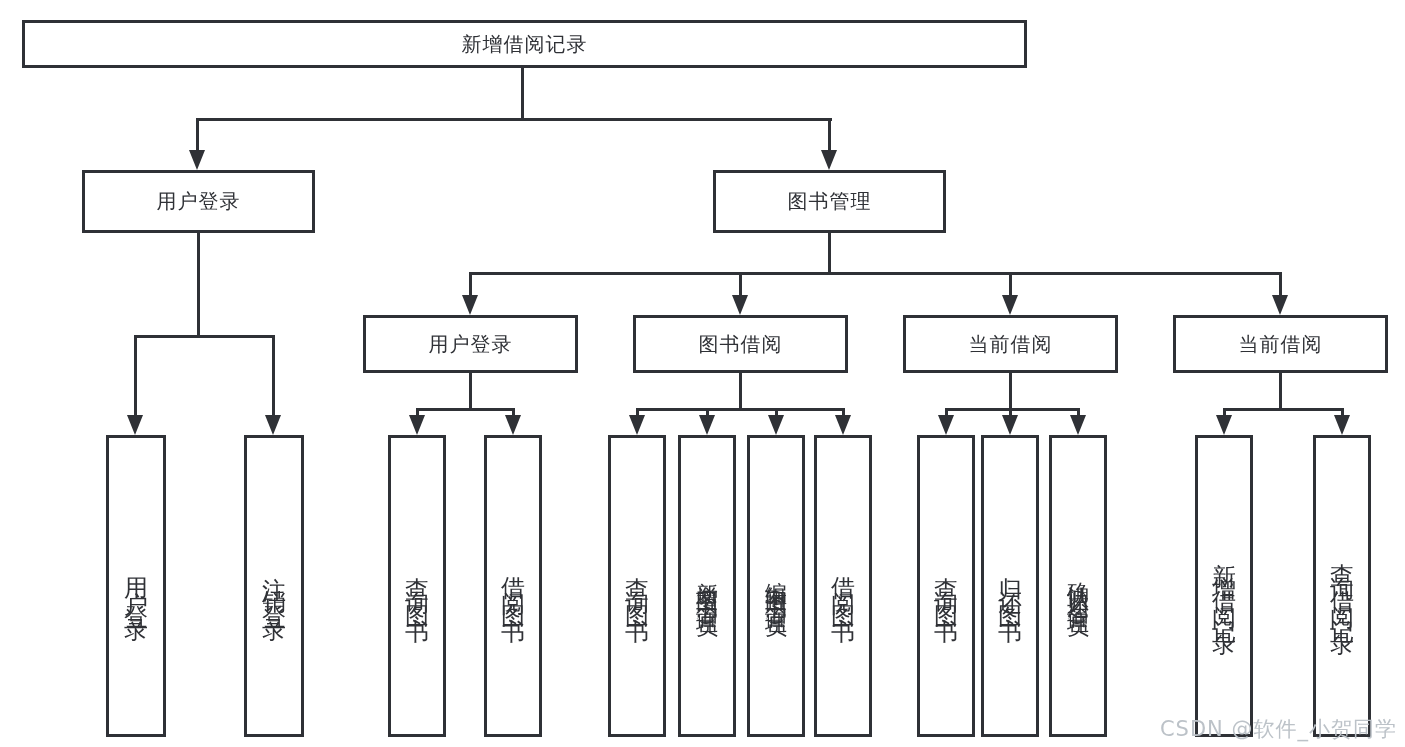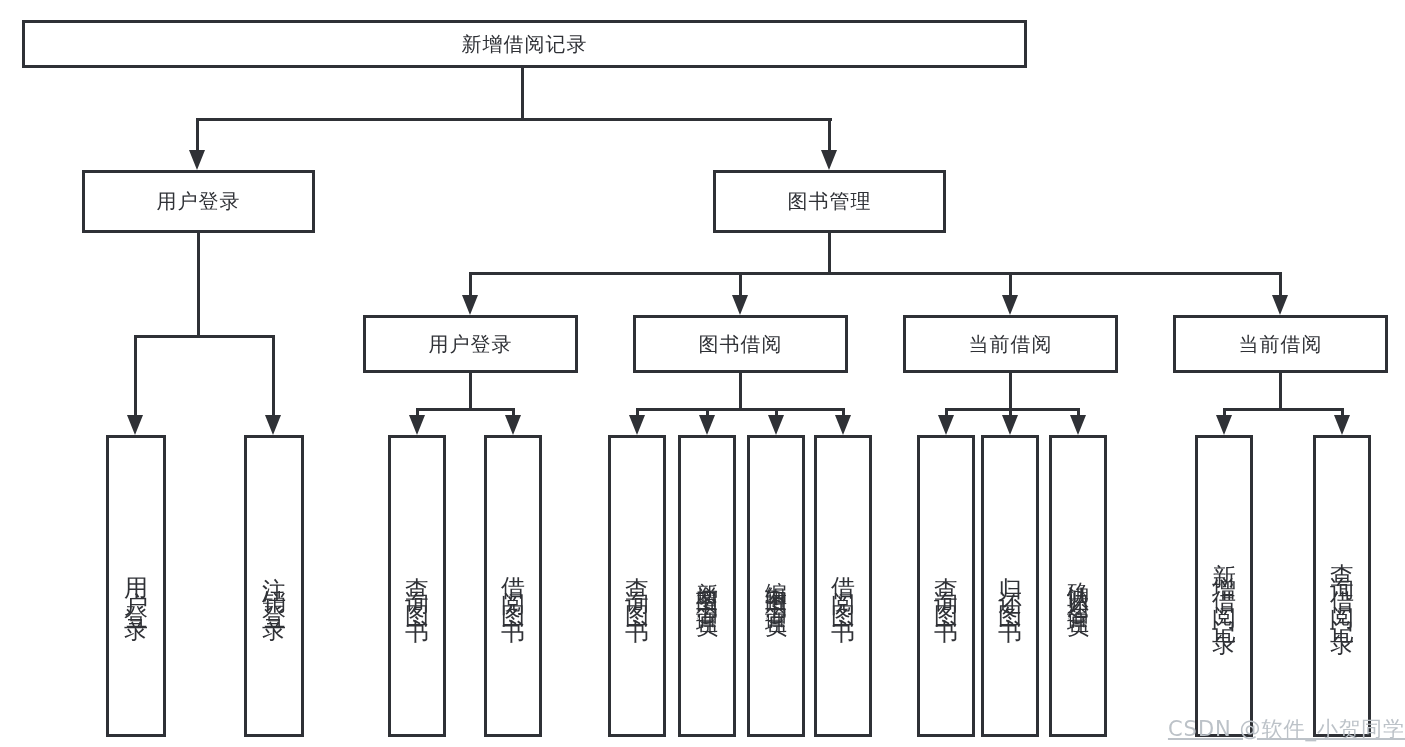--- a/index.html
+++ b/index.html
@@ -65,27 +65,26 @@
   .arrow {
     position: absolute;
     width: 0;
     height: 0;
     border-left: 8px solid transparent;
     border-right: 8px solid transparent;
     border-top: 20px solid var(--line);
   }
   .watermark {
     position: absolute;
-    right: 0;
+    right: 8px;
     bottom: 4px;
     font-size: 21px;
     color: var(--watermark);
     letter-spacing: 1px;
     white-space: nowrap;
-    text-decoration: underline;
   }
 </style>
 </head>
 <body>
 
 <div class="canvas">
 
   <div class="box" style="left:22px; top:20px; width:1005px; height:48px;">
     <span>新增借阅记录</span>
   </div>

